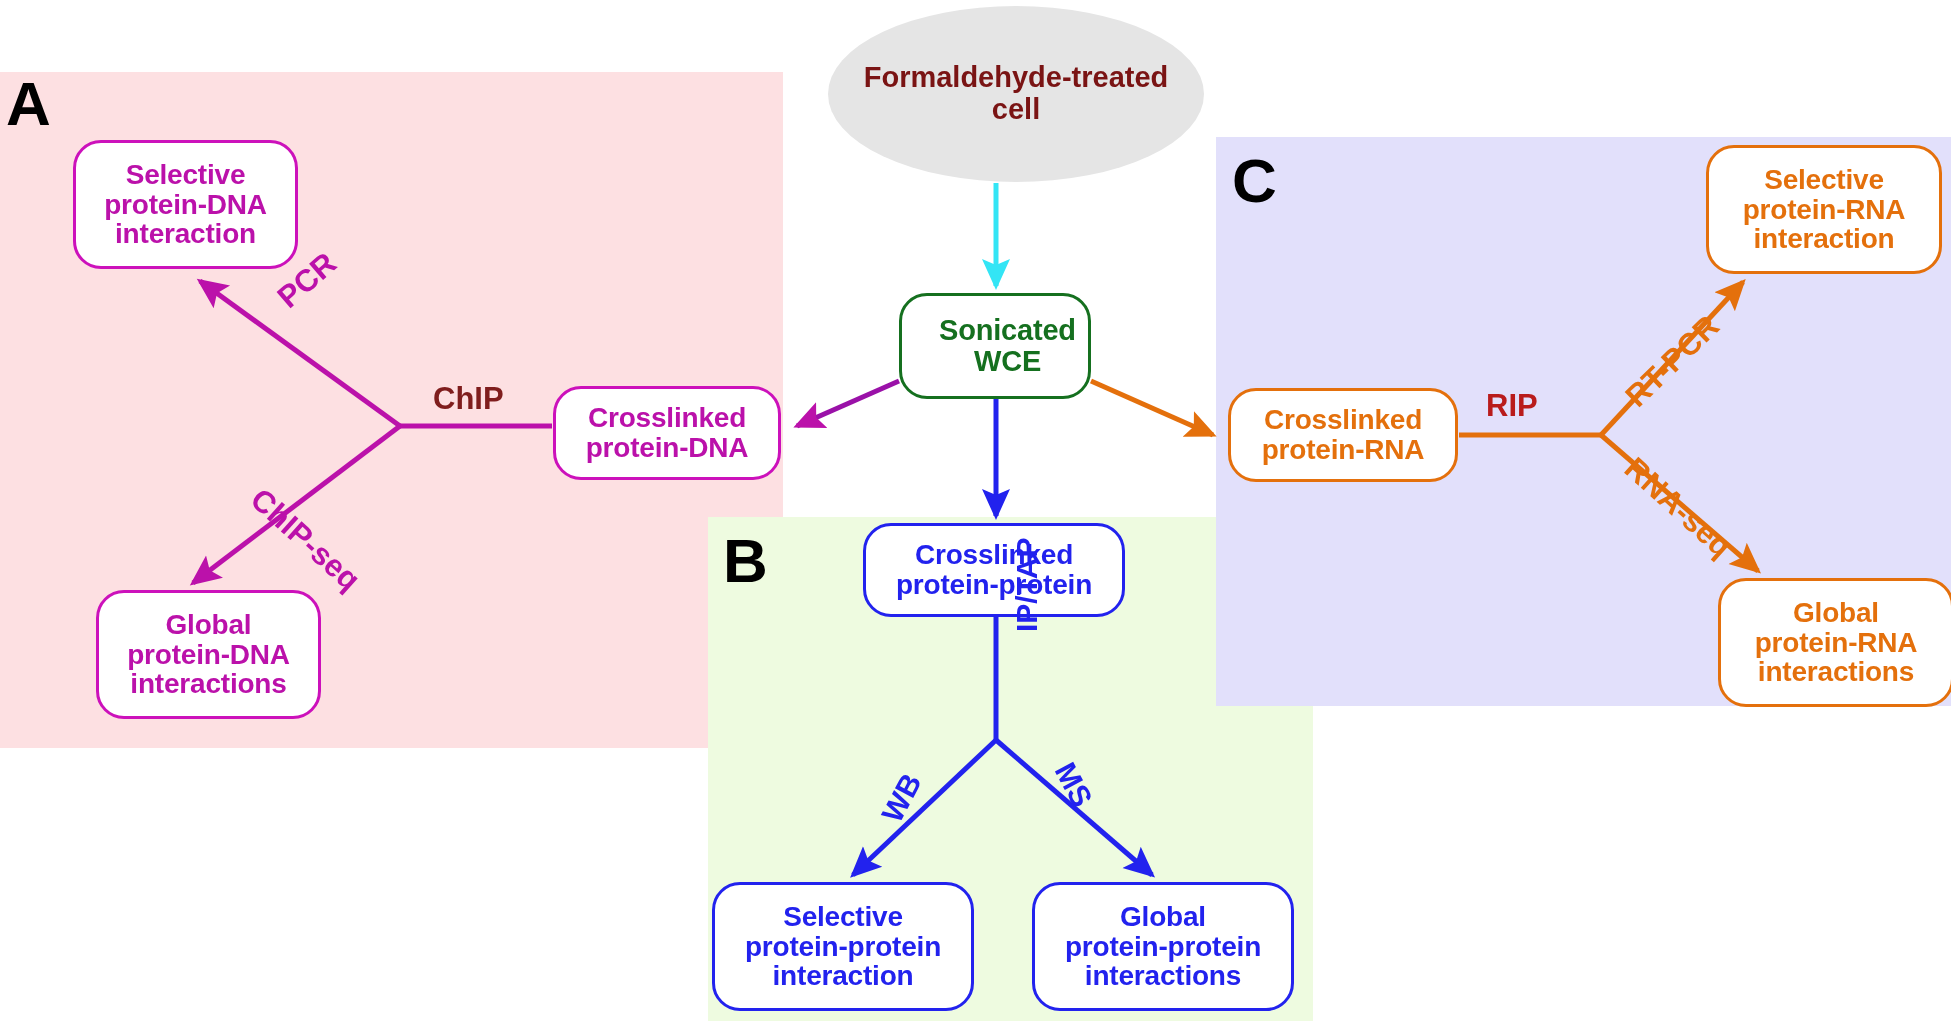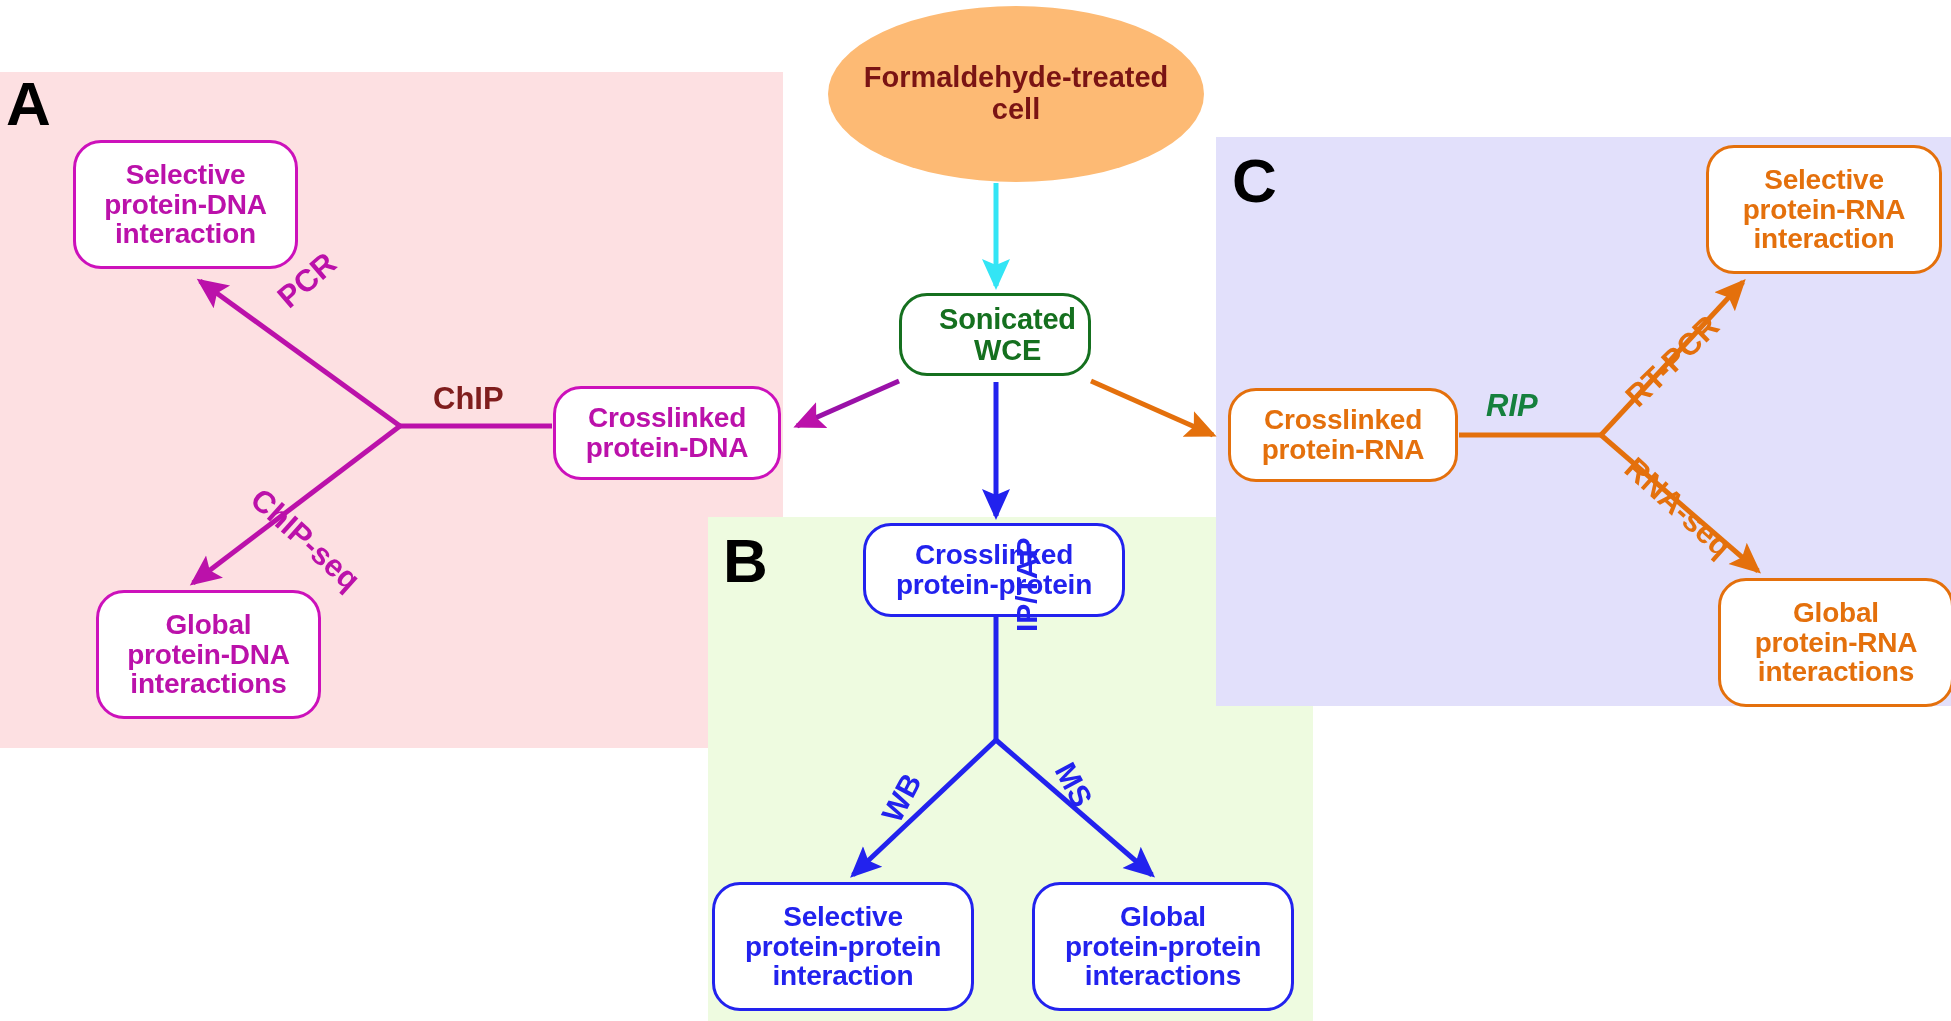--- a/index.html
+++ b/index.html
@@ -46,29 +46,29 @@
   
   .mag{border:3px solid #cc11bb;color:#bb11aa;}
   .blu{border:3px solid #2222ee;color:#2222ee;}
   .org{border:3px solid #e4700c;color:#e4700c;}
   .grn{border:3px solid #15701f;color:#15701f;}
 
   
   #ellipse-cell{
     position:absolute;
     left:828px;top:6px;width:376px;height:176px;
-    background:#fdba74;
+    background:#e5e5e5;
     border-radius:50%;
     display:flex;flex-direction:column;align-items:center;justify-content:center;
     color:#7a1414;font-weight:bold;font-size:29px;line-height:1.1;text-align:center;
   }
   #ellipse-cell span{display:block;white-space:nowrap;}
 
   
-  #node-sonicated-wce{left:899px;top:293px;width:192px;height:83px;font-size:29px;padding-left:25px;}
+  #node-sonicated-wce{left:899px;top:293px;width:192px;height:106px;font-size:29px;padding-left:25px;}
   #node-selective-pdna{left:73px;top:140px;width:225px;height:129px;font-size:28px;}
   #node-global-pdna{left:96px;top:590px;width:225px;height:129px;font-size:28px;}
   #node-crosslinked-pdna{left:553px;top:386px;width:228px;height:94px;font-size:28px;}
   #node-crosslinked-ppro{left:863px;top:523px;width:262px;height:94px;font-size:28px;}
   #node-selective-ppro{left:712px;top:882px;width:262px;height:129px;font-size:28px;}
   #node-global-ppro{left:1032px;top:882px;width:262px;height:129px;font-size:28px;}
   #node-crosslinked-prna{left:1228px;top:388px;width:230px;height:94px;font-size:28px;}
   #node-selective-prna{left:1706px;top:145px;width:236px;height:129px;font-size:28px;}
   #node-global-prna{left:1718px;top:578px;width:236px;height:129px;font-size:28px;}
 
@@ -78,21 +78,21 @@
     font-weight:bold;
     white-space:nowrap;
     line-height:1;
   }
   #lbl-pcr{left:272px;top:290px;font-size:31px;color:#bb11aa;transform:rotate(-41deg);transform-origin:left top;}
   #lbl-chipseq{left:266px;top:483px;font-size:31px;color:#bb11aa;transform:rotate(42deg);transform-origin:left top;}
   #lbl-chip{left:433px;top:383px;font-size:31px;color:#7f1d1d;}
   #lbl-iptap{left:1012px;top:632px;font-size:30px;color:#2222ee;transform:rotate(-90deg);transform-origin:left top;}
   #lbl-wb{left:877px;top:813px;font-size:30px;color:#2222ee;transform:rotate(-62deg);transform-origin:left top;}
   #lbl-ms{left:1076px;top:758px;font-size:30px;color:#2222ee;transform:rotate(62deg);transform-origin:left top;}
-  #lbl-rip{left:1486px;top:390px;font-size:31px;color:#15803d;font-style:italic;}
+  #lbl-rip{left:1486px;top:390px;font-size:31px;color:#b91c1c;}
   #lbl-rtpcr{left:1620px;top:390px;font-size:31px;color:#e4700c;transform:rotate(-44deg);transform-origin:left top;}
   #lbl-rnaseq{left:1640px;top:452px;font-size:31px;color:#e4700c;transform:rotate(42deg);transform-origin:left top;}
 
   #edges{position:absolute;left:0;top:0;width:1951px;height:1021px;pointer-events:none;}
 </style>
 </head>
 <body>
 
 <div id="stage">
 

